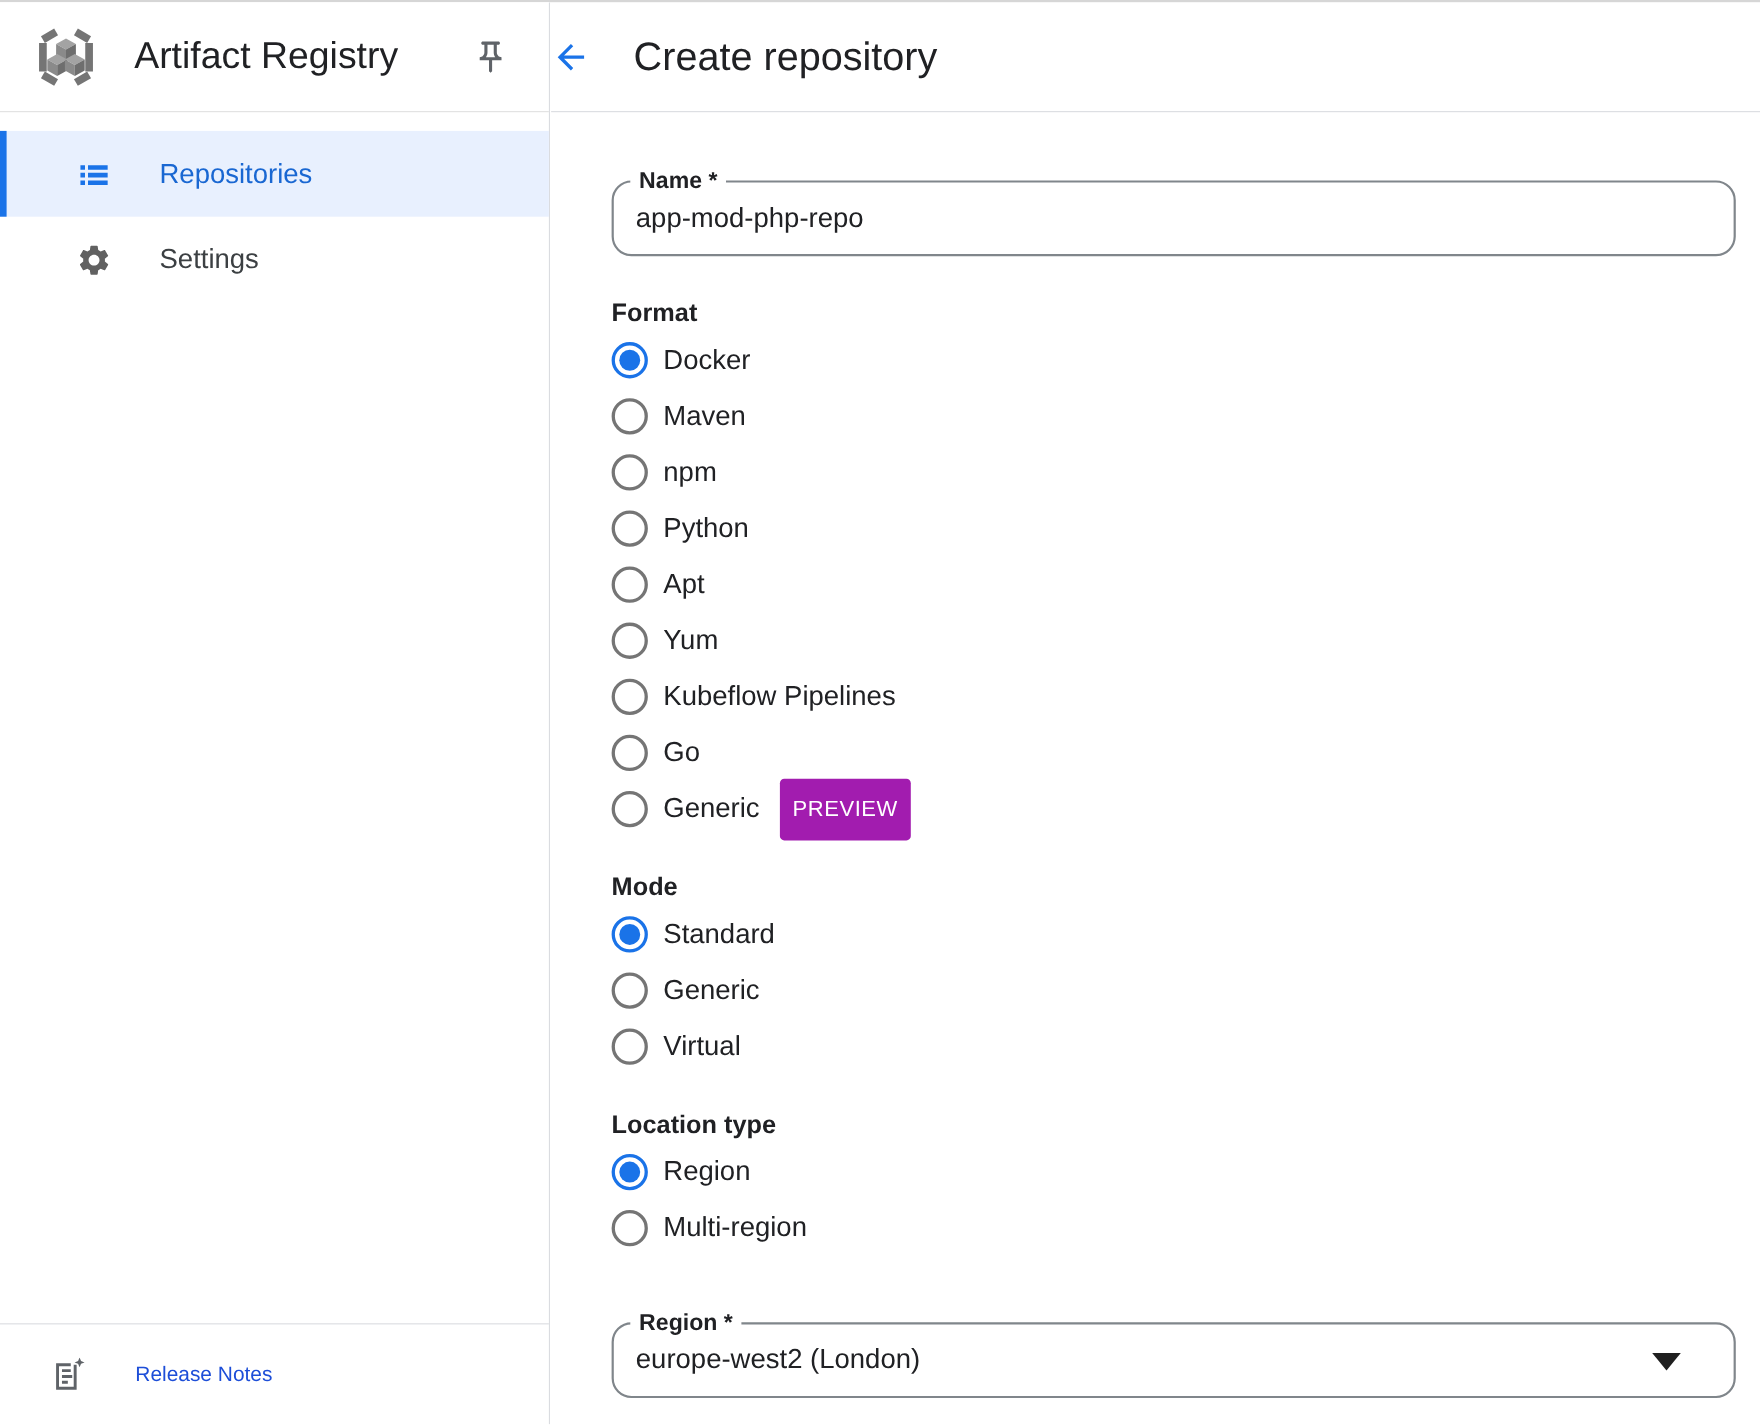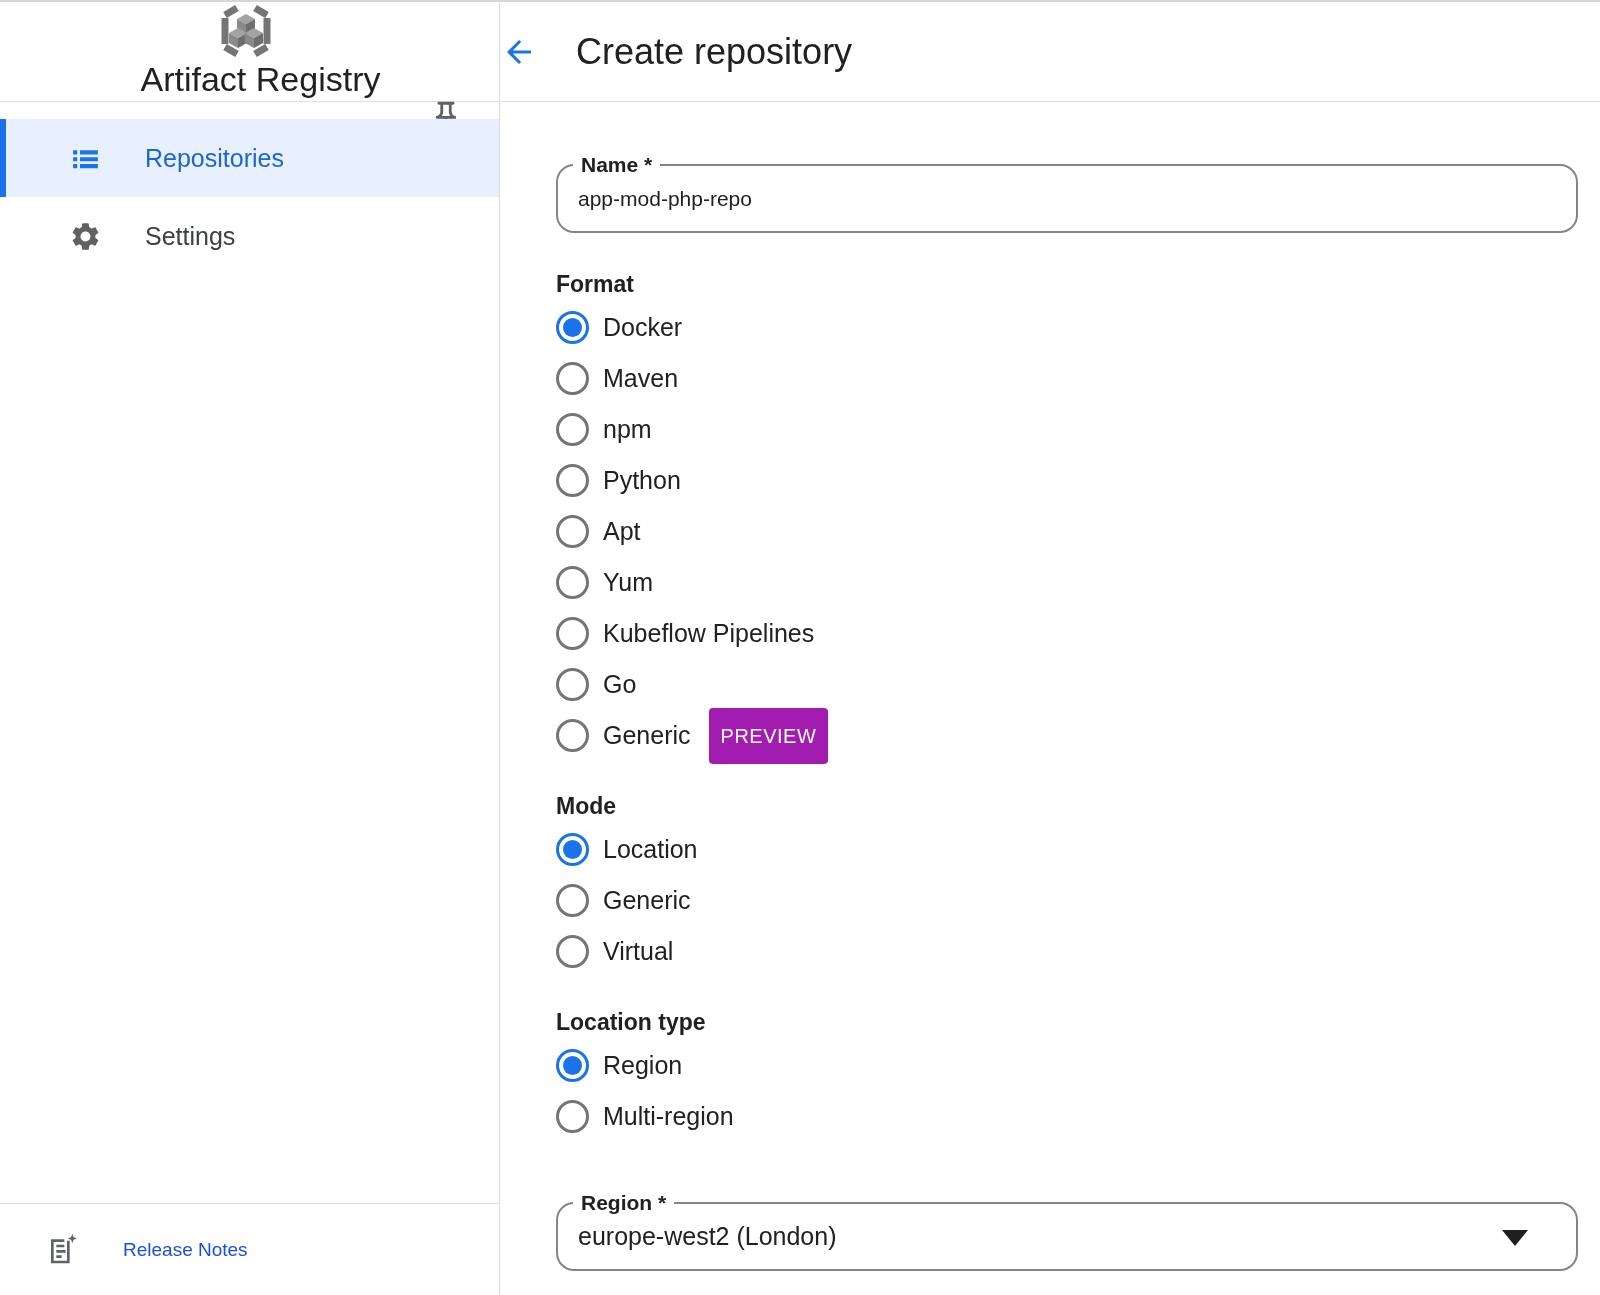--- a/index.html
+++ b/index.html
@@ -2,21 +2,21 @@
 <html><head>
 <meta charset="utf-8">
 <style>
   * { margin:0; padding:0; box-sizing:border-box; }
   html,body { background:#fff; }
   body { font-family:"Liberation Sans","DejaVu Sans",sans-serif; color:#202124; }
   .screen { position:relative; width:1600px; height:1295px; background:#fff; overflow:hidden; border-top:2px solid #d6d6d6; }
 
   
   .sidebar { position:absolute; left:0; top:0; bottom:0; width:500px; background:#fff; border-right:1px solid #dadce0; }
-  .sidebar-header { height:100px; border-bottom:1px solid #e0e0e0; display:flex; align-items:center; padding:0 36px 0 28px;flex-direction:column; }
+  .sidebar-header { height:100px; border-bottom:1px solid #e0e0e0; display:flex; align-items:center; padding:0 36px 0 28px; }
   .logo { width:64px; height:58px; flex:none; }
   .product-title { font-size:34px; color:#202124; margin-left:30px; white-space:nowrap; }
   .pin-btn { margin-left:auto; width:34px; height:34px; flex:none; cursor:pointer; }
 
   .nav { padding-top:17px; }
   .nav-item { position:relative; height:78px; display:flex; align-items:center; padding-left:69px; cursor:pointer; }
   .nav-item .nav-icon { width:33px; height:33px; flex:none; }
   .nav-item .nav-label { margin-left:43px; font-size:25px; color:#3c4043; }
   .nav-item.selected { background:#e8f0fe; }
   .nav-item.selected::before { content:""; position:absolute; left:0; top:0; bottom:0; width:6px; background:#1a73e8; }
@@ -29,21 +29,21 @@
   
   .main { margin-left:501px; height:100%; }
   .main-header { height:100px; border-bottom:1px solid #dadce0; display:flex; align-items:center; }
   .back-btn { width:36px; height:36px; flex:none; cursor:pointer; }
   .page-title { font-size:36px; font-weight:400; color:#202124; margin-left:39px; }
 
   .content { padding:0 22px 0 55px; }
 
   .outlined-field { position:relative; margin-top:62px; height:69px; border:2px solid #80868b; border-radius:18px; background:#fff; display:flex; align-items:center; }
   .outlined-field .field-label { position:absolute; top:-15px; left:15px; background:#fff; padding:0 8px; font-size:21px; font-weight:700; color:#202124; line-height:28px; white-space:nowrap; }
-  .field-input { border:none; outline:none; background:transparent; width:100%; height:100%; font-family:inherit; font-size:21px; color:#202124; padding:0 24px 0 20px; }
+  .field-input { border:none; outline:none; background:transparent; width:100%; height:100%; font-family:inherit; font-size:25px; color:#202124; padding:0 24px 0 20px; }
   .select-field { margin-top:69px; cursor:pointer; }
   .select-value { font-size:25px; color:#202124; padding-left:20px; }
   .select-arrow { position:absolute; right:48px; top:50%; margin-top:-7px; width:0; height:0; border-left:13px solid transparent; border-right:13px solid transparent; border-top:16px solid #1f1f1f; }
 
   .section-label { margin-top:37px; font-size:23px; font-weight:700; color:#202124; line-height:29px; margin-bottom:12px; }
   .section-label.gap { margin-top:40px; }
 
   .radio-row { display:flex; align-items:center; height:33px; margin-bottom:18px; cursor:pointer; }
   .radio { width:33px; height:33px; border-radius:50%; border:3px solid #757575; background:#fff; position:relative; flex:none; }
   .radio.checked { border-color:#1a73e8; }
@@ -162,21 +162,21 @@
       </div>
       <div class="radio-row">
         <span class="radio"></span>
         <span class="radio-label">Generic</span>
         <span class="preview-badge">PREVIEW</span>
       </div>
 
       <div class="section-label gap">Mode</div>
       <div class="radio-row">
         <span class="radio checked"></span>
-        <span class="radio-label">Location</span>
+        <span class="radio-label">Standard</span>
       </div>
       <div class="radio-row">
         <span class="radio"></span>
         <span class="radio-label">Generic</span>
       </div>
       <div class="radio-row">
         <span class="radio"></span>
         <span class="radio-label">Virtual</span>
       </div>
 

